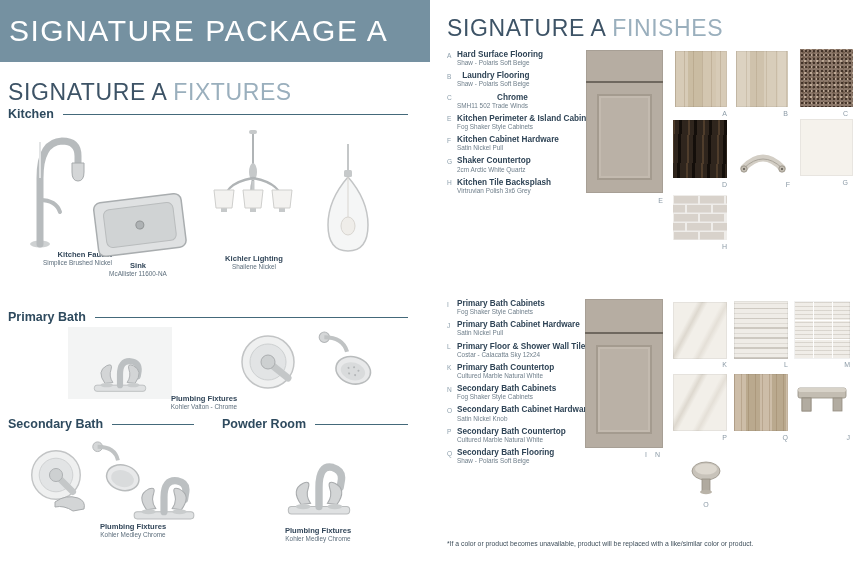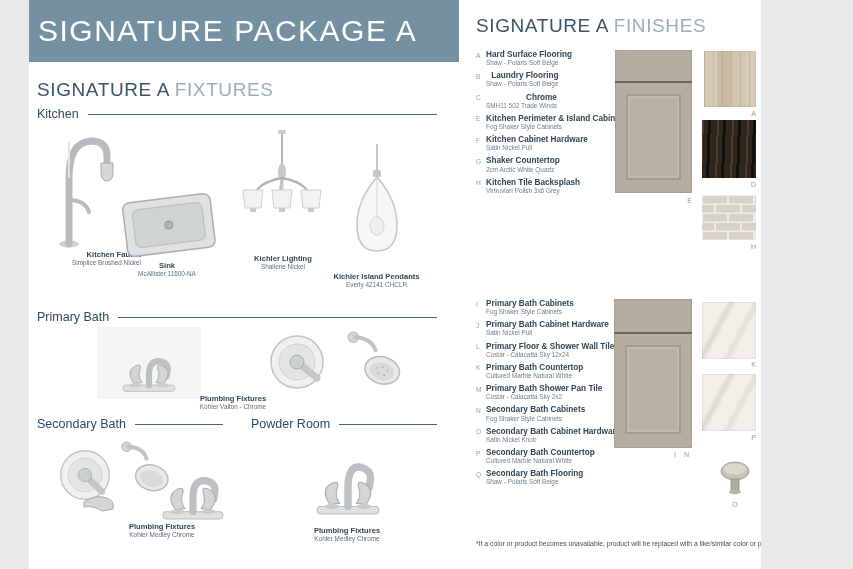--- a/index.html
+++ b/index.html
@@ -1,30 +1,30 @@
 <!DOCTYPE html>
 <html><head>
 <meta charset="utf-8">
 <style>
   html,body{margin:0;padding:0;background:#e9e9e9;}
-  .page{position:relative;width:732px;height:569px;background:#ffffff;overflow:hidden;
-        font-family:"Liberation Sans",sans-serif;color:#33475a;margin-left:29px;}
+  .page{position:relative;width:853px;height:569px;background:#ffffff;overflow:hidden;
+        font-family:"Liberation Sans",sans-serif;color:#33475a;}
   .abs{position:absolute;}
 
   
   .banner{left:0;top:0;width:430px;height:62px;background:#7591a1;display:flex;align-items:center;
           box-sizing:border-box;padding-left:9px;}
   .banner-title{color:#ffffff;font-size:30px;letter-spacing:1.5px;font-weight:400;}
 
   
-  .col-head{font-size:19px;letter-spacing:.6px;white-space:nowrap;}
+  .col-head{font-size:23px;letter-spacing:.6px;white-space:nowrap;}
   .hp{color:#3d5366;} .hs{color:#9aafbd;}
 
   
-  .sec{display:flex;align-items:center;color:#2e4a5e;font-size:12.5px;font-weight:400;}
+  .sec{display:flex;align-items:center;color:#2e4a5e;font-size:12.5px;font-weight:700;}
   .sec .rule{flex:1;border-top:1px solid #44697a;margin-left:9px;height:0;}
 
   
   .flabel{text-align:center;line-height:1.25;}
   .fname{font-size:7.6px;font-weight:bold;color:#33475a;}
   .fdet{font-size:6.4px;color:#5d6e7c;}
 
   
   .fin-list{display:flex;flex-direction:column;}
   .fin-item{display:flex;margin-bottom:4.6px;}
@@ -145,24 +145,20 @@
     <div class="fdet">Shailene Nickel</div>
   </div>
 
   <svg class="abs" style="left:320px;top:142px;" width="56" height="128" viewBox="0 0 56 128">
     <line x1="28" y1="2" x2="28" y2="30" stroke="#b0b4b6" stroke-width="1.5"></line>
     <rect x="24" y="28" width="8" height="7" rx="1.5" fill="#c6c9ca"></rect>
     <path d="M28 35 C14 51 8 67 8 83 Q8 109 28 109 Q48 109 48 83 C48 67 42 51 28 35 Z" fill="rgba(236,237,237,0.5)" stroke="#c3c5c6" stroke-width="1.5"></path>
     <ellipse cx="28" cy="84" rx="7" ry="9" fill="#efede9" stroke="#d8d5d0" stroke-width="1"></ellipse>
     <line x1="28" y1="35" x2="28" y2="75" stroke="#d8d5d0" stroke-width="1"></line>
   </svg>
-  <div class="abs flabel" style="left:290px;top:272px;width:115px;">
-    <div class="fname">Kichler Island Pendants</div>
-    <div class="fdet">Everly 42141 CHCLR</div>
-  </div>
 
   <div class="abs sec" style="left:8px;top:310px;width:400px;">
     <span>Primary Bath</span>
     <span class="rule"></span>
   </div>
 
   <div class="abs photo-box" style="left:68px;top:327px;width:104px;height:72px;">
     <svg width="80" height="62" viewBox="0 0 70 70">
       <rect x="6" y="60" width="58" height="7" rx="3" fill="#dfe1e2" stroke="#b9bcbd" stroke-width="1"></rect>
       <path d="M35 60 V48 Q35 32 47 33 Q57 34 56 44 L55 50" fill="none" stroke="#bcc0c2" stroke-width="7" stroke-linecap="round"></path>
@@ -379,27 +375,20 @@
         </div>
       </div>
     <div class="fin-item">
         <span class="flet">K</span>
         <div class="ftxt">
           <div class="fitem-name">Primary Bath Countertop</div>
           <div class="fitem-det">Cultured Marble Natural White</div>
         </div>
       </div>
     <div class="fin-item">
-        <span class="flet">M</span>
-        <div class="ftxt">
-          <div class="fitem-name">Primary Bath Shower Pan Tile</div>
-          <div class="fitem-det">Costar - Calacatta Sky 2x2</div>
-        </div>
-      </div>
-    <div class="fin-item">
         <span class="flet">N</span>
         <div class="ftxt">
           <div class="fitem-name">Secondary Bath Cabinets</div>
           <div class="fitem-det">Fog Shaker Style Cabinets</div>
         </div>
       </div>
     <div class="fin-item">
         <span class="flet">O</span>
         <div class="ftxt">
           <div class="fitem-name">Secondary Bath Cabinet Hardware</div>

